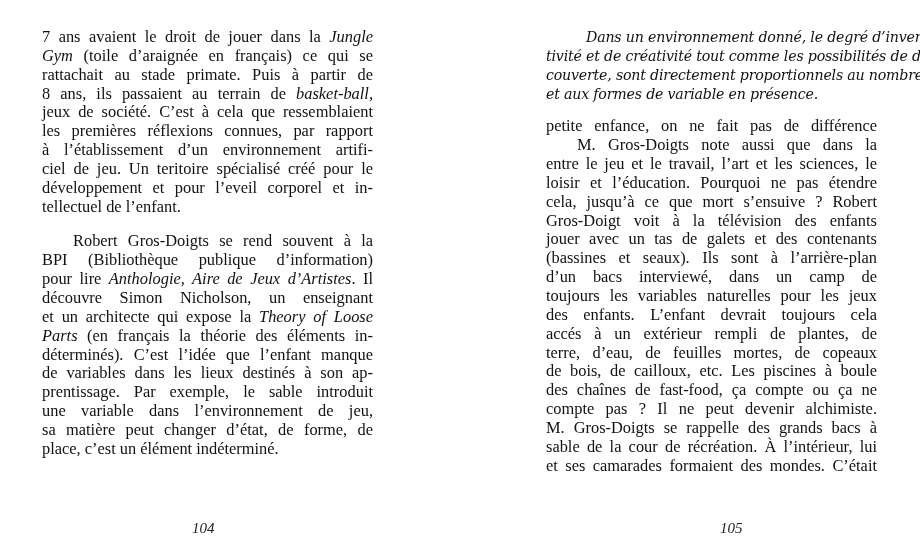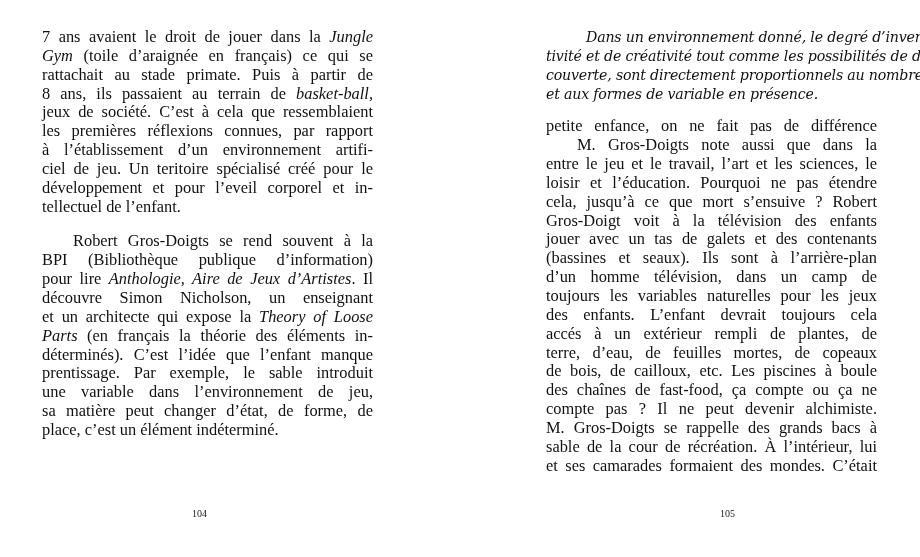--- a/index.html
+++ b/index.html
@@ -58,24 +58,25 @@
       font-style: italic;
       font-family: "DejaVu Serif", "Liberation Serif", serif;
       font-size: 14.2px;
       letter-spacing: -0.2px;
     }
     .quote .line.indent {
       padding-left: 40px;
     }
     .folio {
       position: absolute;
-      top: 508px;
+      top: 520px;
       font-family: "Liberation Serif", serif;
-      font-size: 10px;
+      font-size: 15px;
       color: #222222;
+      font-style: italic;
     }
     .page-left .folio { left: 192px; }
     .page-right .folio { left: 260px; }
   </style>
 </head>
 <body>
 
 <div class="page page-left">
   <div class="column">
     <div>
@@ -92,20 +93,21 @@
       </div>
     <span class="para-gap"></span>
     <div>
         <span class="line indent"><span>Robert Gros-Doigts se rend souvent à la</span></span>
         <span class="line"><span>BPI (Bibliothèque publique d’information)</span></span>
         <span class="line"><span>pour lire </span><em>Anthologie, Aire de Jeux d’Artistes</em><span>. Il</span></span>
         <span class="line"><span>découvre Simon Nicholson, un enseignant</span></span>
         <span class="line"><span>et un architecte qui expose la </span><em>Theory of Loose</em></span>
         <span class="line"><em>Parts</em><span> (en français la théorie des éléments in-</span></span>
         <span class="line"><span>déterminés). C’est l’idée que l’enfant manque</span></span>
+        <span class="line"><span>de variables dans les lieux destinés à son ap-</span></span>
         <span class="line"><span>prentissage. Par exemple, le sable introduit</span></span>
         <span class="line"><span>une variable dans l’environnement de jeu,</span></span>
         <span class="line"><span>sa matière peut changer d’état, de forme, de</span></span>
         <span class="line last"><span>place, c’est un élément indéterminé.</span></span>
       </div>
   </div>
   <div class="folio">104</div>
 </div>
 
 <div class="page page-right">
@@ -119,21 +121,21 @@
     <span class="para-gap large"></span>
     <div>
         <span class="line"><span>petite enfance, on ne fait pas de différence</span></span>
         <span class="line indent"><span>M. Gros-Doigts note aussi que dans la</span></span>
         <span class="line"><span>entre le jeu et le travail, l’art et les sciences, le</span></span>
         <span class="line"><span>loisir et l’éducation. Pourquoi ne pas étendre</span></span>
         <span class="line"><span>cela, jusqu’à ce que mort s’ensuive ? Robert</span></span>
         <span class="line"><span>Gros-Doigt  voit à la télévision des enfants</span></span>
         <span class="line"><span>jouer avec un tas de galets et des contenants</span></span>
         <span class="line"><span>(bassines et seaux). Ils sont à l’arrière-plan</span></span>
-        <span class="line"><span>d’un homme télévision, dans un camp de</span></span>
+        <span class="line"><span>d’un bacs interviewé, dans un camp de</span></span>
         <span class="line"><span>toujours les variables naturelles pour les jeux</span></span>
         <span class="line"><span>des enfants. L’enfant devrait toujours cela</span></span>
         <span class="line"><span>accés à un extérieur rempli de plantes, de</span></span>
         <span class="line"><span>terre, d’eau, de feuilles mortes, de copeaux</span></span>
         <span class="line"><span>de bois, de cailloux, etc. Les piscines à boule</span></span>
         <span class="line"><span>des chaînes de fast-food, ça compte ou ça ne</span></span>
         <span class="line"><span>compte pas ? Il ne peut devenir alchimiste.</span></span>
         <span class="line"><span>M. Gros-Doigts se rappelle des grands bacs à</span></span>
         <span class="line"><span>sable de la cour de récréation. À l’intérieur, lui</span></span>
         <span class="line"><span>et ses camarades formaient des mondes. C’était</span></span>

